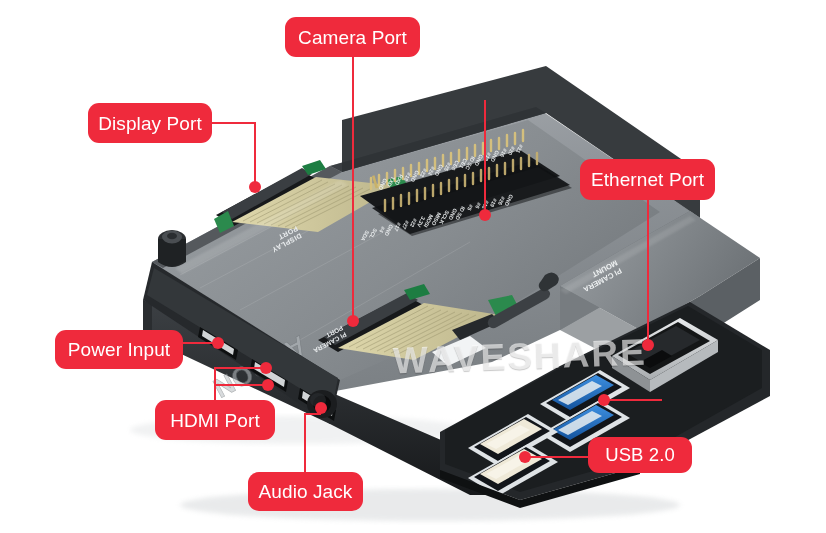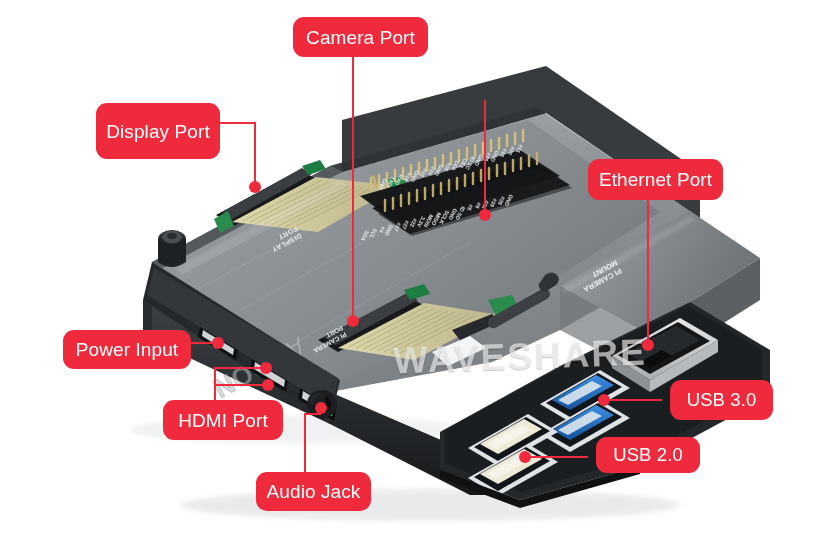--- a/index.html
+++ b/index.html
@@ -39,21 +39,20 @@
     border-radius:11px;
     font-size:19px;
     line-height:1;
     display:flex;
     align-items:center;
     justify-content:center;
     white-space:nowrap;
     padding:0 14px;
     box-sizing:border-box;
     letter-spacing:.1px;
-    margin-left:8px;
   }
   .badge.small{font-size:18.5px;}
 
   
   .leaders{position:absolute;left:0;top:0;width:826px;height:533px;pointer-events:none;}
 </style>
 </head>
 <body>
 
 <div id="stage">
@@ -473,28 +472,27 @@
       <circle cx="266" cy="368" r="6"></circle>
       <circle cx="268" cy="385" r="6"></circle>
       <circle cx="321" cy="408" r="6"></circle>
       <circle cx="604" cy="400" r="6"></circle>
       <circle cx="525" cy="457" r="6"></circle>
     </g>
   </svg>
 
   <div class="badge" style="left:285px;top:17px;width:135px;height:40px;">Camera Port</div>
 
-  <div class="badge" style="left:88px;top:103px;width:124px;height:56px;">Display Port</div>
+  <div class="badge" style="left:88px;top:103px;width:124px;height:40px;">Display Port</div>
 
 
   <div class="badge" style="left:580px;top:159px;width:135px;height:41px;">Ethernet Port</div>
 
   <div class="badge" style="left:55px;top:330px;width:128px;height:39px;">Power Input</div>
 
   <div class="badge" style="left:155px;top:400px;width:120px;height:40px;text-align:right;">HDMI Port</div>
 
   <div class="badge" style="left:248px;top:472px;width:115px;height:39px;">Audio Jack</div>
 
-  <div class="badge small" style="left:662px;top:380px;width:103px;height:40px;">USB 3.0</div>
 
   <div class="badge small" style="left:588px;top:437px;width:104px;height:36px;">USB 2.0</div>
 
 </div>
 
 </body></html>

